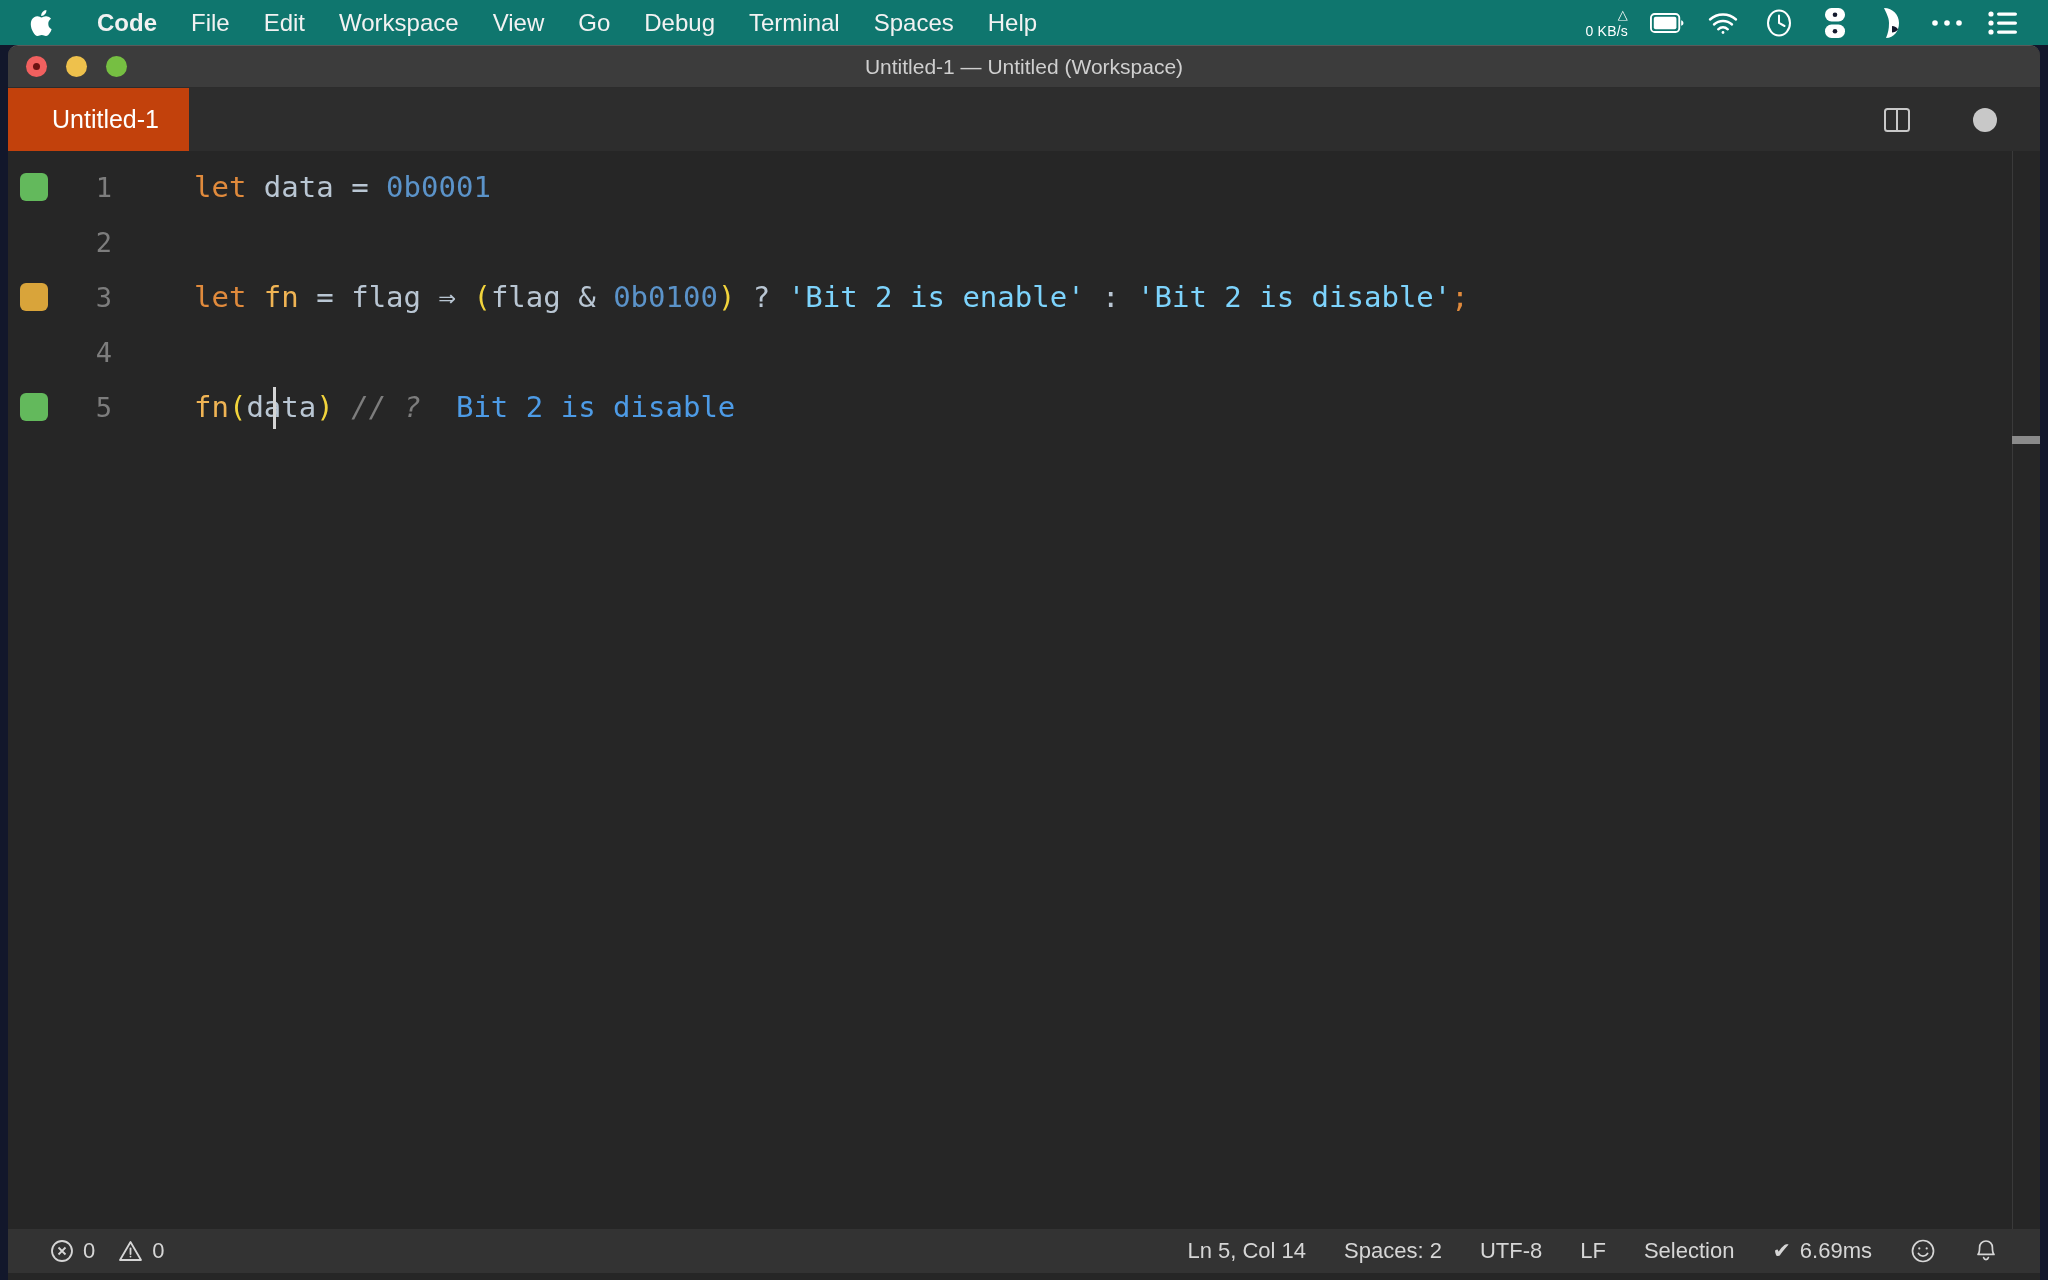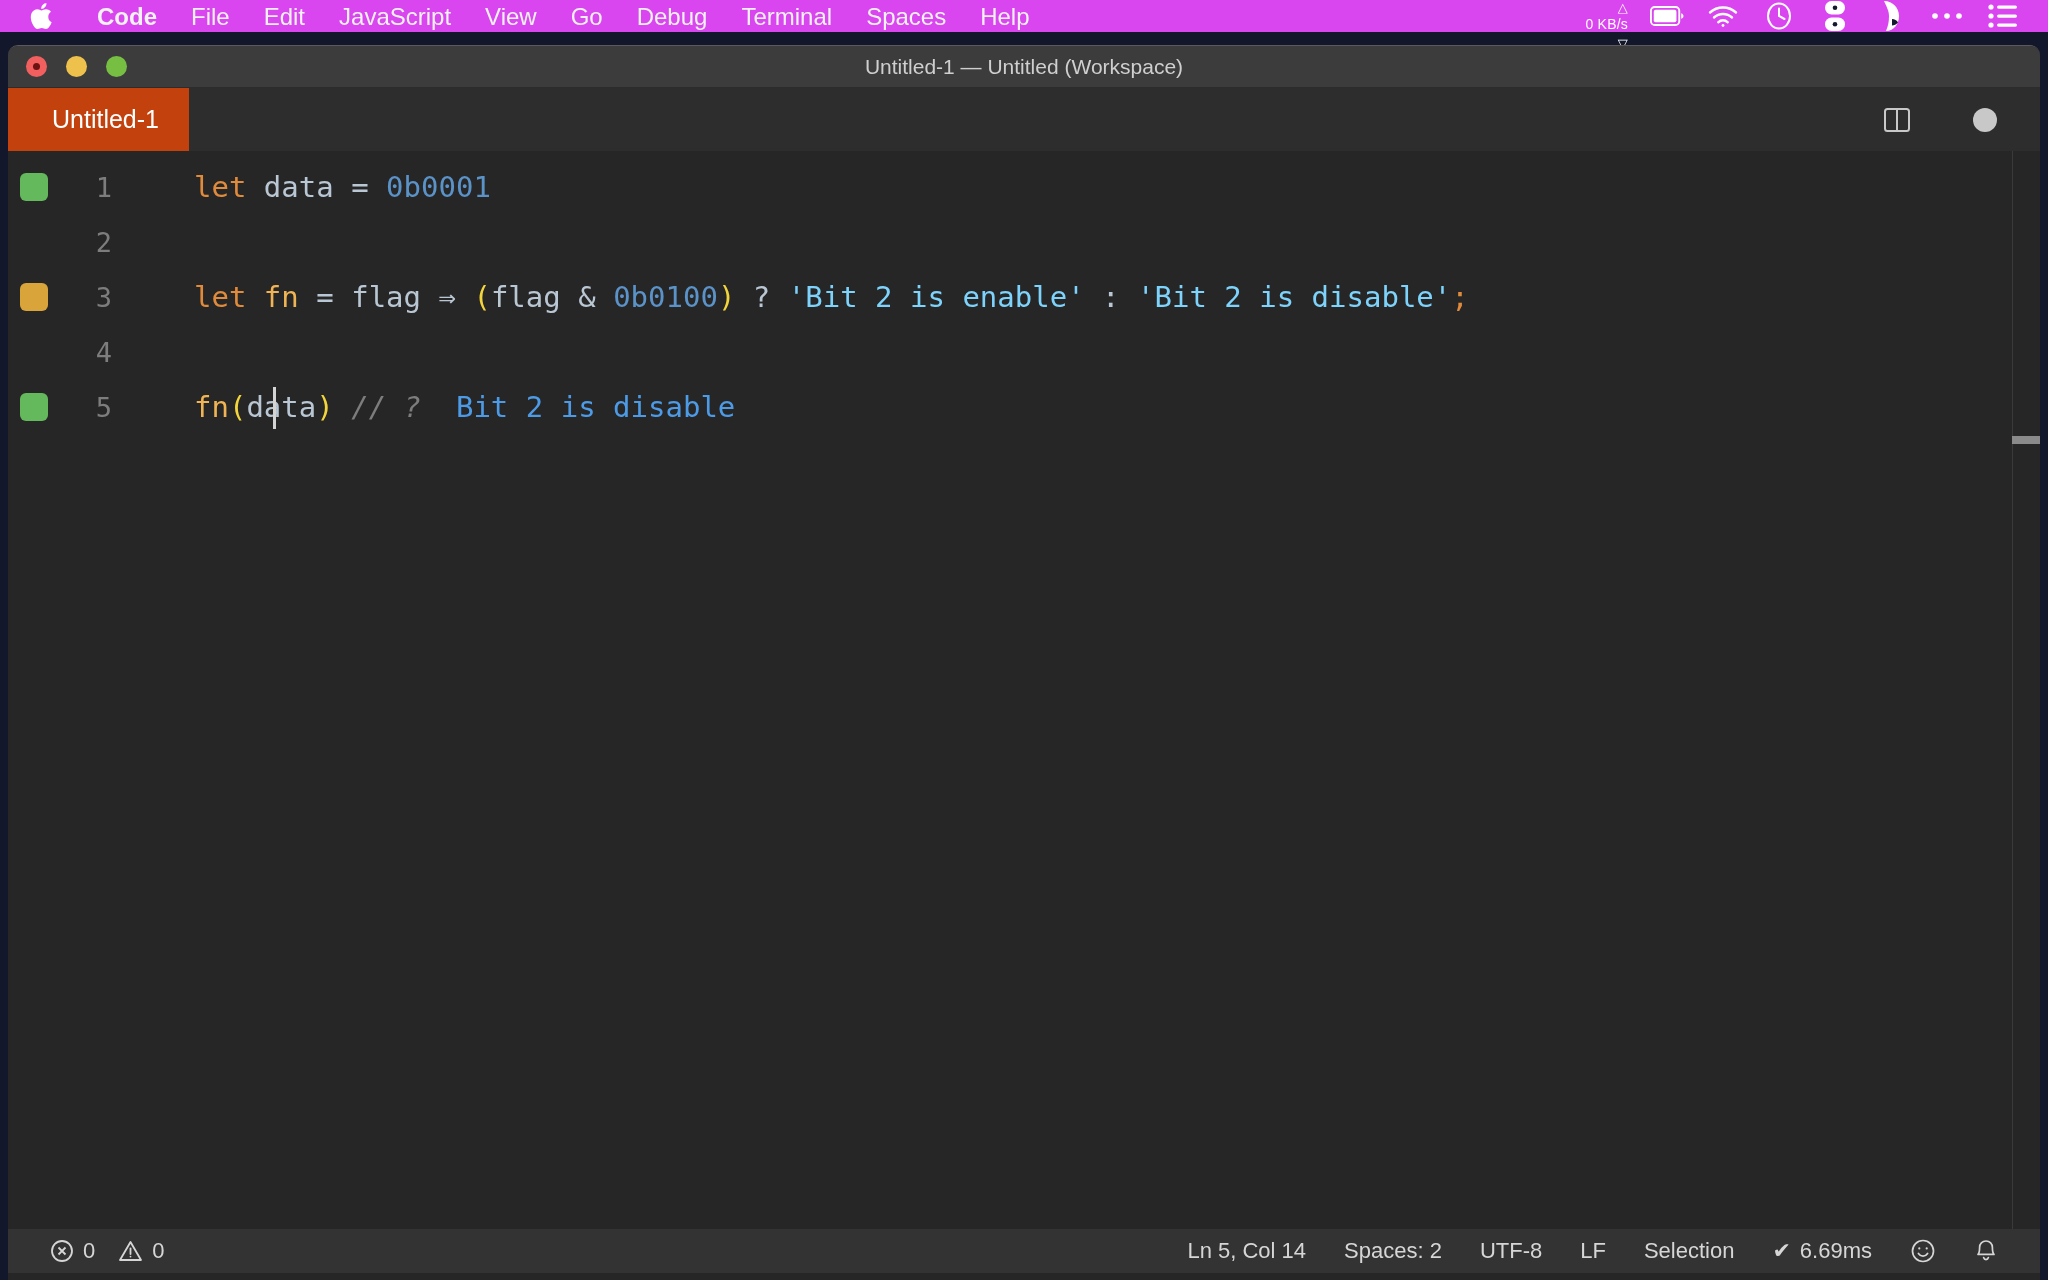--- a/index.html
+++ b/index.html
@@ -6,22 +6,22 @@
   html, body {
     width: 2048px; height: 1280px;
     background: #12172b;
     font-family: "Liberation Sans", sans-serif;
     overflow: hidden;
   }
 
   
   #menubar {
     position: absolute; top: 0; left: 0;
-    width: 2048px; height: 32px;
-    background: #d946ef;
+    width: 2048px; height: 45px;
+    background: #0f766e;
     display: flex; align-items: center;
     color: #ffffff;
     padding: 0 22px 0 28px;
   }
   .apple-logo { width: 26px; height: 30px; margin-right: 26px; display:flex; align-items:center; justify-content:center; }
   .menu-item {
     font-size: 24px; color: #f2f2f2;
     padding: 0 17px; white-space: nowrap; line-height: 45px;
   }
   .menu-item.bold { font-weight: bold; }
@@ -157,21 +157,21 @@
   <div class="apple-logo">
     <svg width="24" height="28" viewBox="0 0 24 28" fill="#ffffff">
       <path d="M19.3 14.8c0-3.3 2.7-4.9 2.8-5-1.5-2.2-3.9-2.5-4.7-2.6-2-.2-3.9 1.2-4.9 1.2s-2.6-1.2-4.2-1.1C6.1 7.4 4 8.6 2.9 10.6c-2.3 4-.6 9.9 1.6 13.2 1.1 1.6 2.4 3.4 4.1 3.3 1.6-.06 2.3-1.05 4.2-1.05s2.5 1.05 4.2 1.02c1.7-.03 2.8-1.6 3.9-3.2 1.2-1.8 1.7-3.6 1.7-3.7-.04-.02-3.3-1.3-3.3-5.1z"></path>
       <path d="M16.1 5.1c.9-1.1 1.5-2.6 1.3-4.1-1.3.05-2.9.9-3.8 2-.8 1-1.6 2.5-1.4 4 1.4.1 2.9-.7 3.9-1.9z"></path>
     </svg>
   </div>
   <div id="menubar-items" style="display:flex;align-items:center;">
     <div class="menu-item bold">Code</div>
     <div class="menu-item">File</div>
     <div class="menu-item">Edit</div>
-    <div class="menu-item">JavaScript</div>
+    <div class="menu-item">Workspace</div>
     <div class="menu-item">View</div>
     <div class="menu-item">Go</div>
     <div class="menu-item">Debug</div>
     <div class="menu-item">Terminal</div>
     <div class="menu-item">Spaces</div>
     <div class="menu-item">Help</div>
   </div>
 
   <div id="menubar-right">
     <div class="net-speed">

